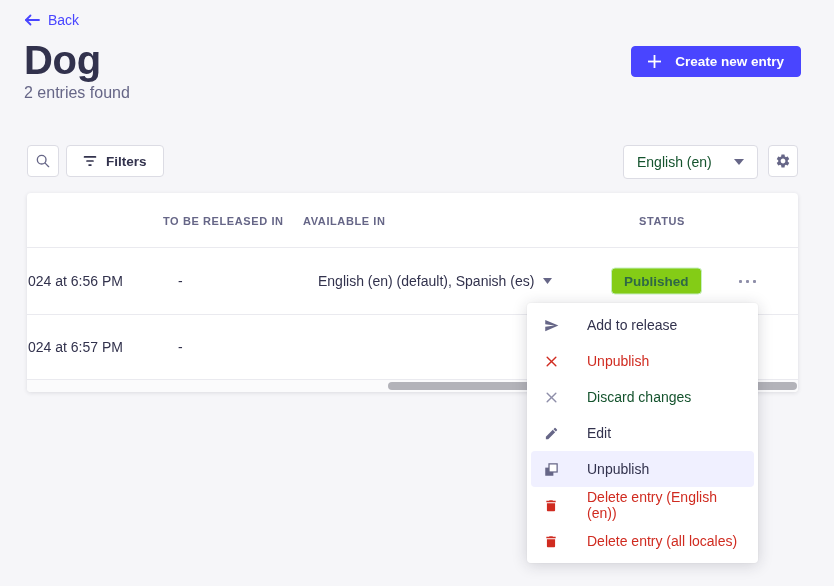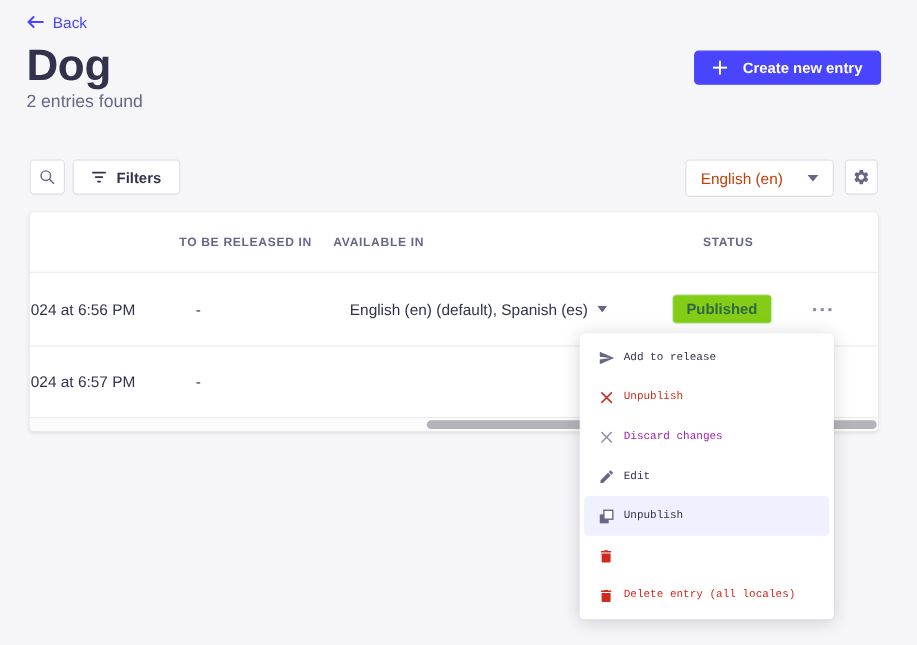--- a/index.html
+++ b/index.html
@@ -23,21 +23,21 @@
 
   
   .icon-btn { position:absolute; width:32px; height:32px; background:#fff; border:1px solid #dcdce4;
     border-radius:4px; display:flex; align-items:center; justify-content:center; cursor:pointer; }
   .search-btn { left:27px; top:145px; }
   .filters-btn { position:absolute; left:66px; top:145px; height:32px; padding:12px 16px;
     background:#fff; border:1px solid #dcdce4; border-radius:4px; display:flex; align-items:center; gap:9px;
     font-size:13.5px; font-weight:600; color:#32324d; cursor:pointer; font-family:inherit; }
   .locale-select { position:absolute; left:623px; top:145px; width:135px; height:32px;
     background:#fff; border:1px solid #dcdce4; border-radius:4px; display:flex; align-items:center;
-    justify-content:space-between; padding:16px 13px; font-size:14px; color:#c2410c; cursor:pointer; }
+    justify-content:space-between; padding:16px 13px; font-size:14px; color:#14532d; cursor:pointer; }
   .settings-btn { left:768px; top:145px; width:30px; }
 
   
   .card { position:absolute; left:27px; top:193px; width:771px; height:199px; background:#fff;
     border-radius:4px; box-shadow:0 1px 4px rgba(33,33,52,0.12); overflow:hidden; }
   .thead { position:absolute; left:0; top:0; width:100%; height:55px; border-bottom:1px solid #eaeaef; }
   .th { position:absolute; top:0; height:55px; display:flex; align-items:center;
     font-size:11px; font-weight:700; color:#666687; letter-spacing:0.6px; }
   .th-release { left:136px; } .th-available { left:276px; } .th-status { left:612px; }
   .tr1 { position:absolute; left:0; top:55px; width:100%; height:67px; border-bottom:1px solid #eaeaef; }
@@ -52,25 +52,25 @@
     background:transparent; border:none; cursor:pointer; }
   .dots-btn i { width:3px; height:3px; background:#8e8ea9; border-radius:1px; display:block; }
 
   
   .scroll-strip { position:absolute; left:0; top:186px; width:100%; height:13px; background:#fbfbfc; border-top:1px solid #eaeaef; }
   .scroll-thumb { position:absolute; left:361px; top:2px; width:409px; height:8px; background:#b3b3b9; border-radius:4px; cursor:pointer; }
 
   
   .menu { position:absolute; left:527px; top:303px; width:231px; background:#fff; border-radius:4px;
     padding:4px; box-shadow:0 2px 15px rgba(33,33,52,0.18), 0 0 0 1px rgba(33,33,52,0.02); z-index:10; }
-  .menu-item { height:36px; display:flex; align-items:center; gap:8px; padding:0 12px;
-    border-radius:4px; font-size:10px; color:#32324d; cursor:pointer;font-family:Liberation Mono, monospace; }
+  .menu-item { height:36px; display:flex; align-items:center; gap:28px; padding:0 12px;
+    border-radius:4px; font-size:14px; color:#32324d; cursor:pointer; }
   .menu-item .mi-icon { width:16px; height:16px; display:flex; align-items:center; justify-content:center; flex:none; }
   .menu-item.danger { color:#d02b20; }
-  .menu-item.disabled { color:#a21caf; cursor:default; }
+  .menu-item.disabled { color:#14532d; cursor:default; }
   .menu-item.highlighted { background:#f0f0ff; }
 
   svg { display:block; }
 </style>
 </head>
 <body>
 
 <div class="page">
 
   <a class="back-link">
@@ -218,20 +218,21 @@
       </span>
       <span>Unpublish</span>
     </div>
 
     <div class="menu-item danger">
       <span class="mi-icon">
         <svg width="14" height="15" viewBox="0 0 24 24" fill="#d02b20">
             <path d="M9 3v1H4v2.4h16V4h-5V3H9zM5 8h14v12c0 1.1-.9 2-2 2H7c-1.1 0-2-.9-2-2V8zm4 3.2h1.8v7.6H9v-7.6zm4.2 0H15v7.6h-1.8v-7.6z"></path>
           </svg>
       </span>
+      <span>Delete entry (English (en))</span>
     </div>
 
     <div class="menu-item danger">
       <span class="mi-icon">
         <svg width="14" height="15" viewBox="0 0 24 24" fill="#d02b20">
             <path d="M9 3v1H4v2.4h16V4h-5V3H9zM5 8h14v12c0 1.1-.9 2-2 2H7c-1.1 0-2-.9-2-2V8zm4 3.2h1.8v7.6H9v-7.6zm4.2 0H15v7.6h-1.8v-7.6z"></path>
           </svg>
       </span>
       <span>Delete entry (all locales)</span>
     </div>

